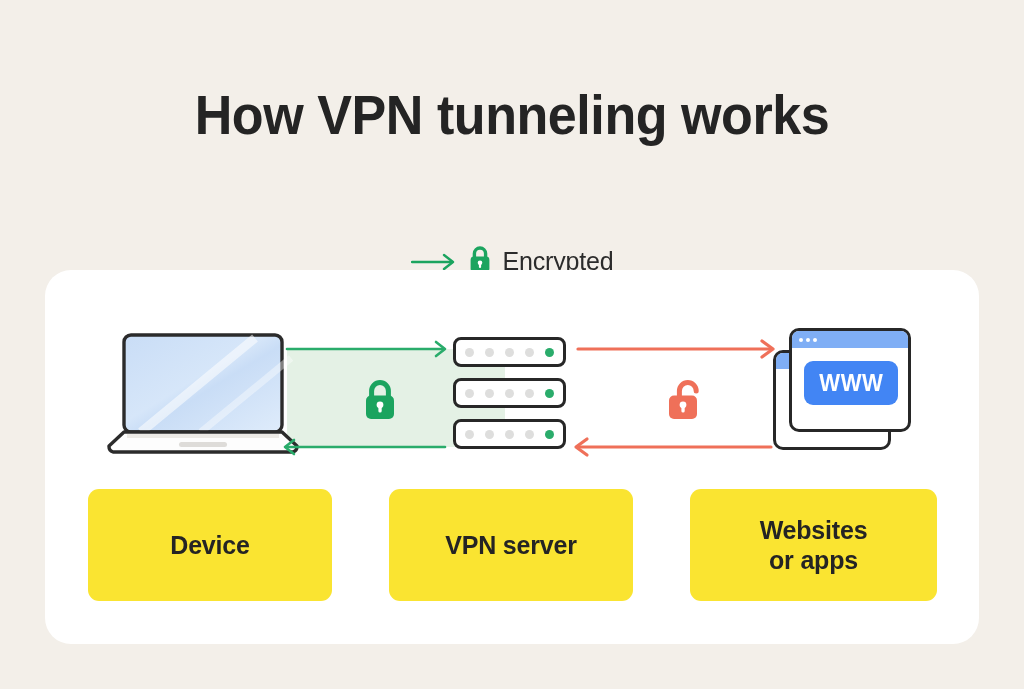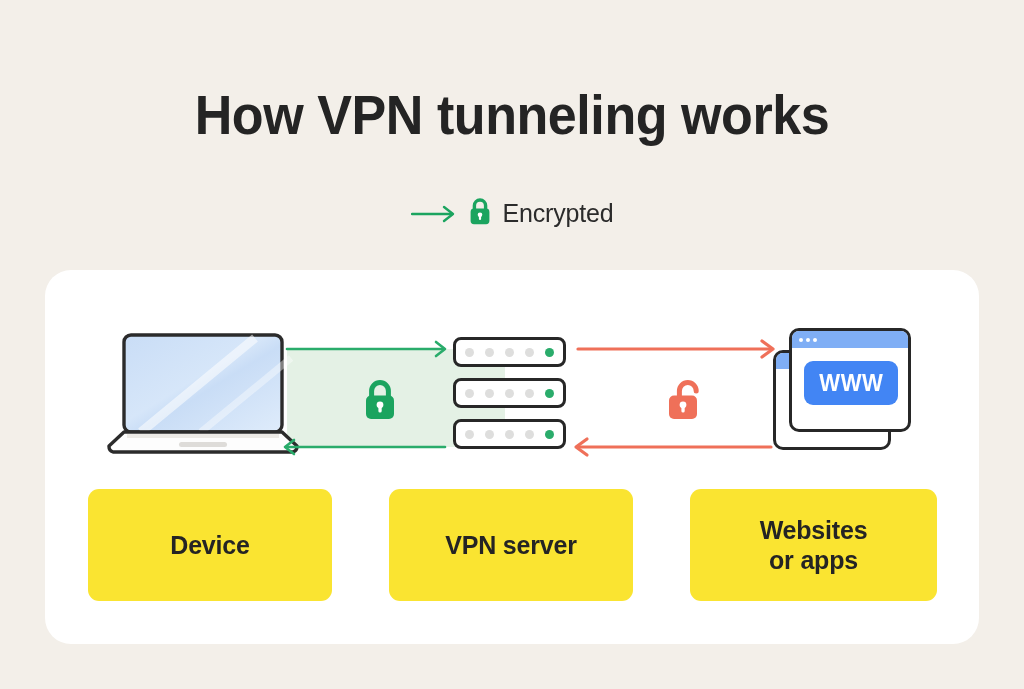--- a/index.html
+++ b/index.html
@@ -38,20 +38,21 @@
     width: 1024px;
     display: flex;
     justify-content: center;
     align-items: center;
     gap: 72px;
   }
   .legend-item {
     display: flex;
     align-items: center;
     gap: 11px;
+    margin-top: 48px;
   }
   .legend-label {
     font-size: 25px;
     color: #2b2b2b;
     letter-spacing: -0.2px;
   }
   .legend-arrow { display: block; }
 
   
   .card {

